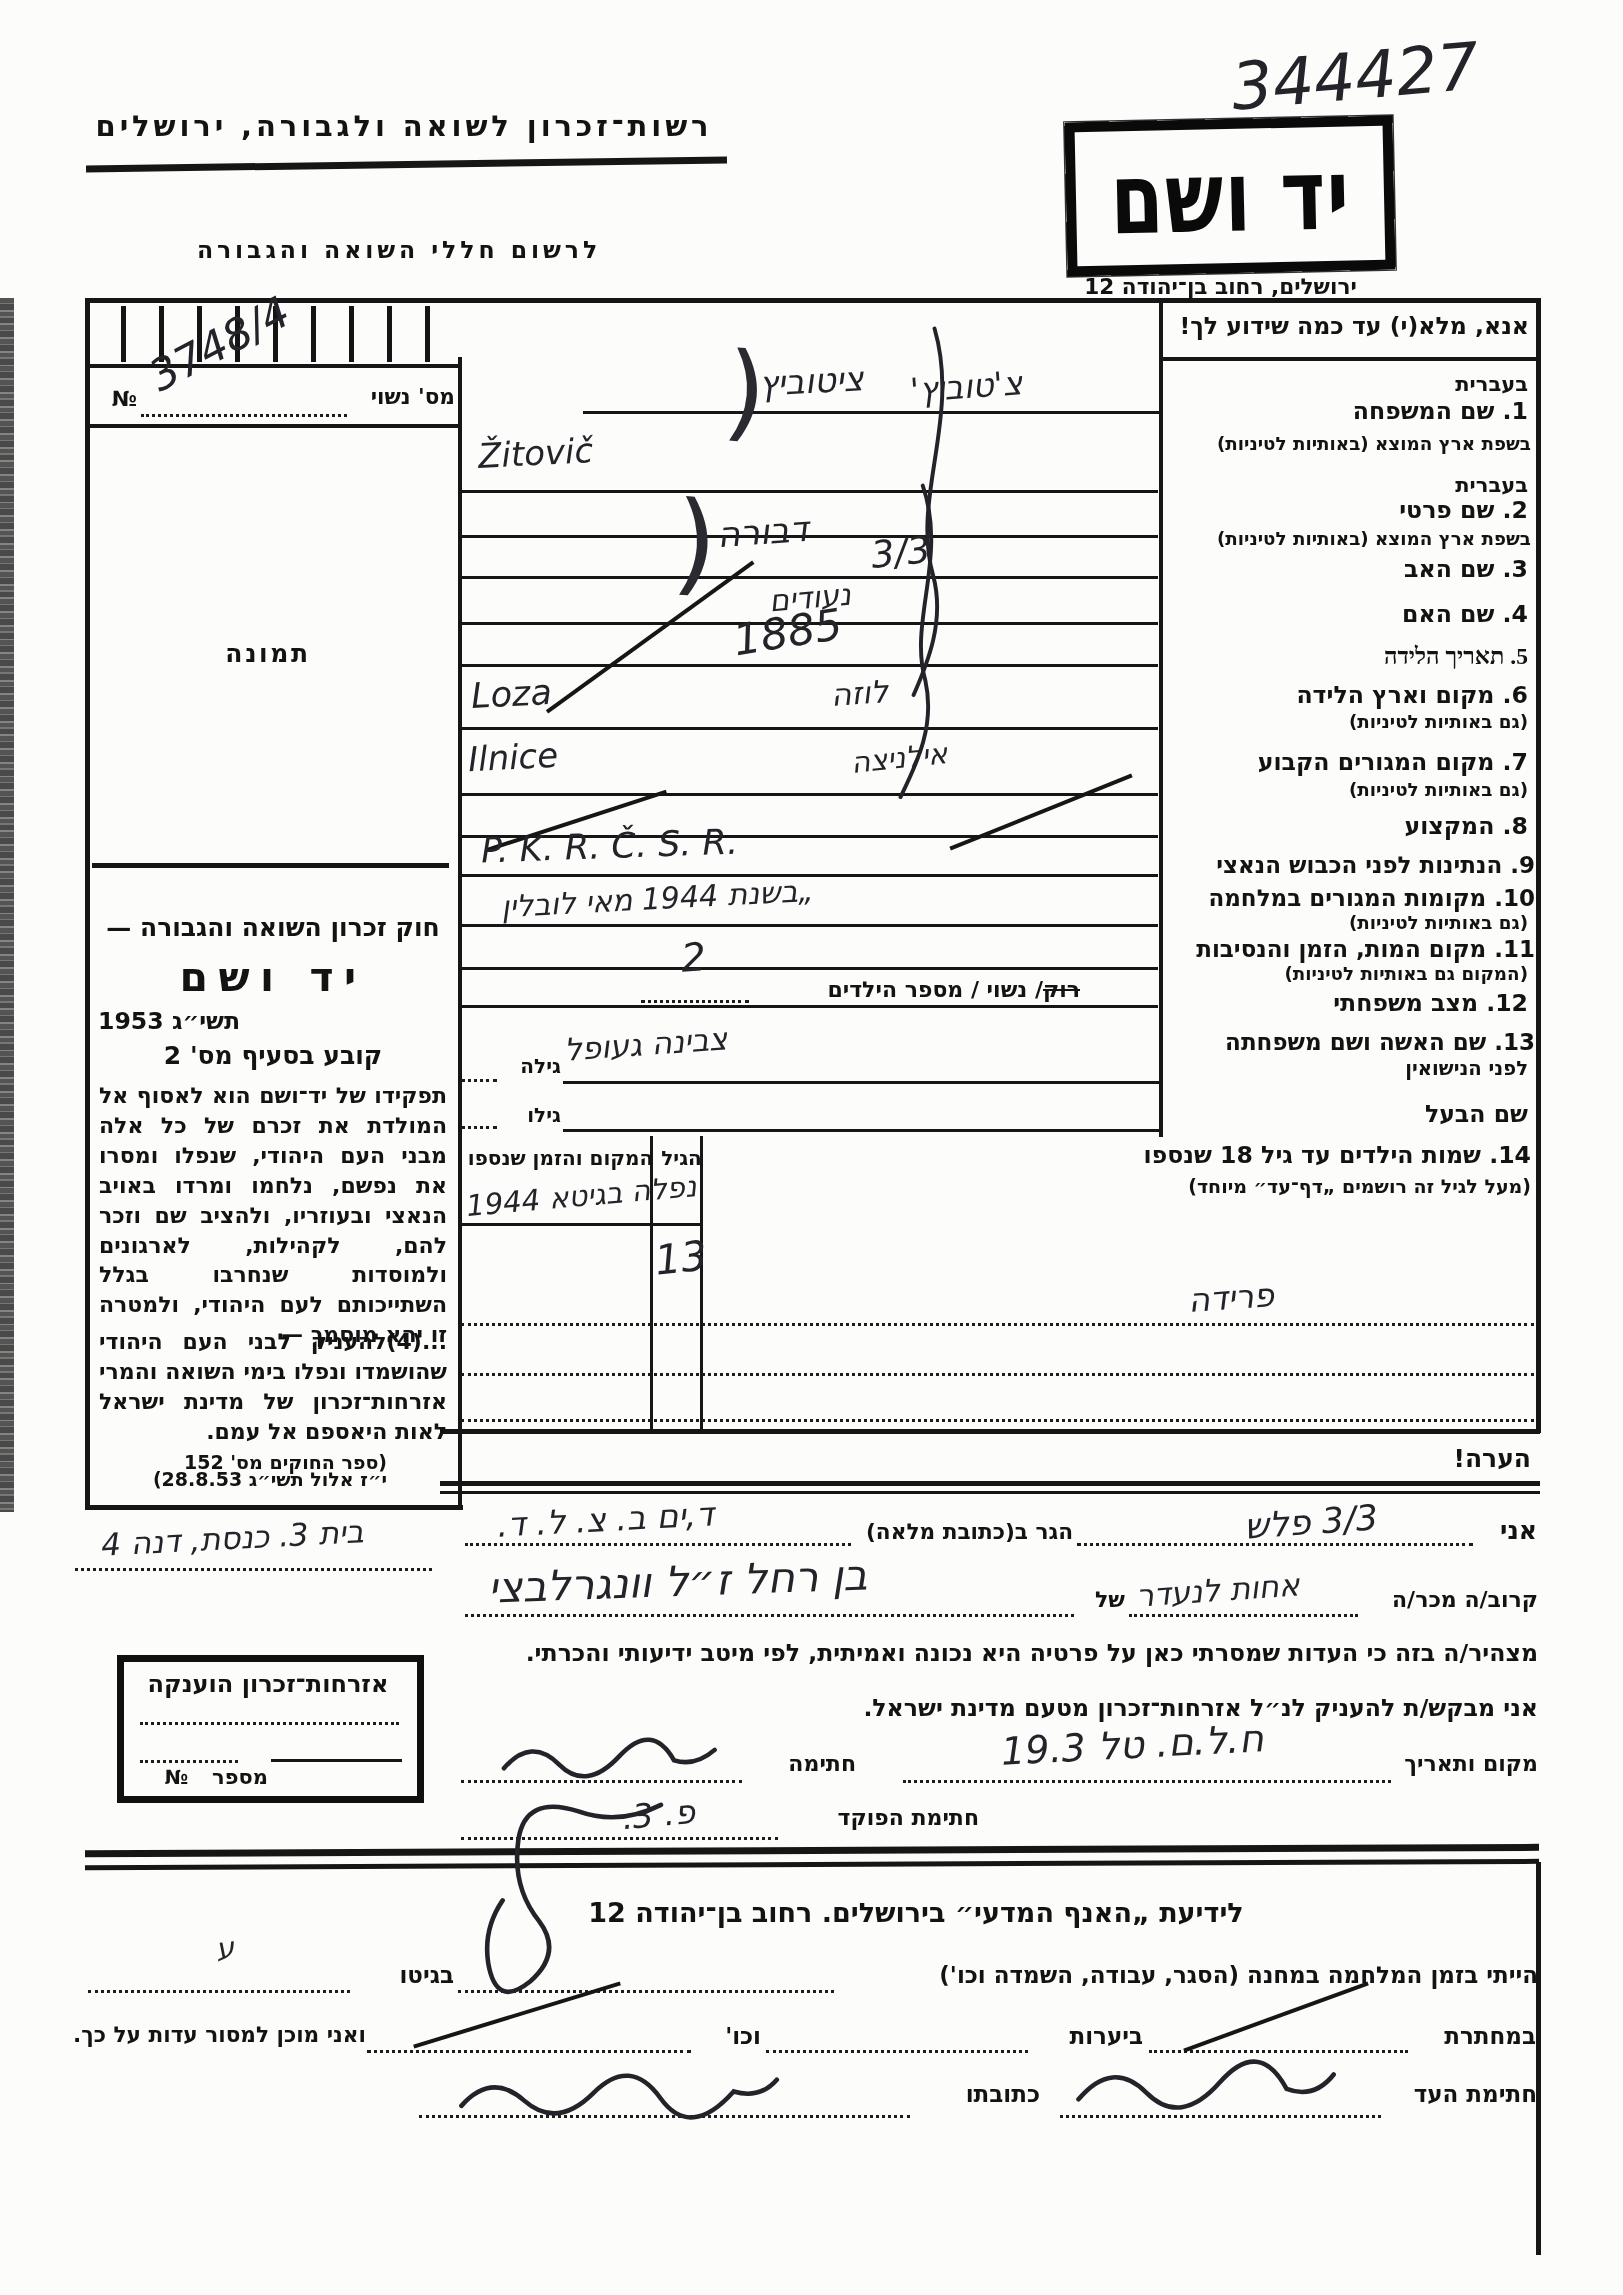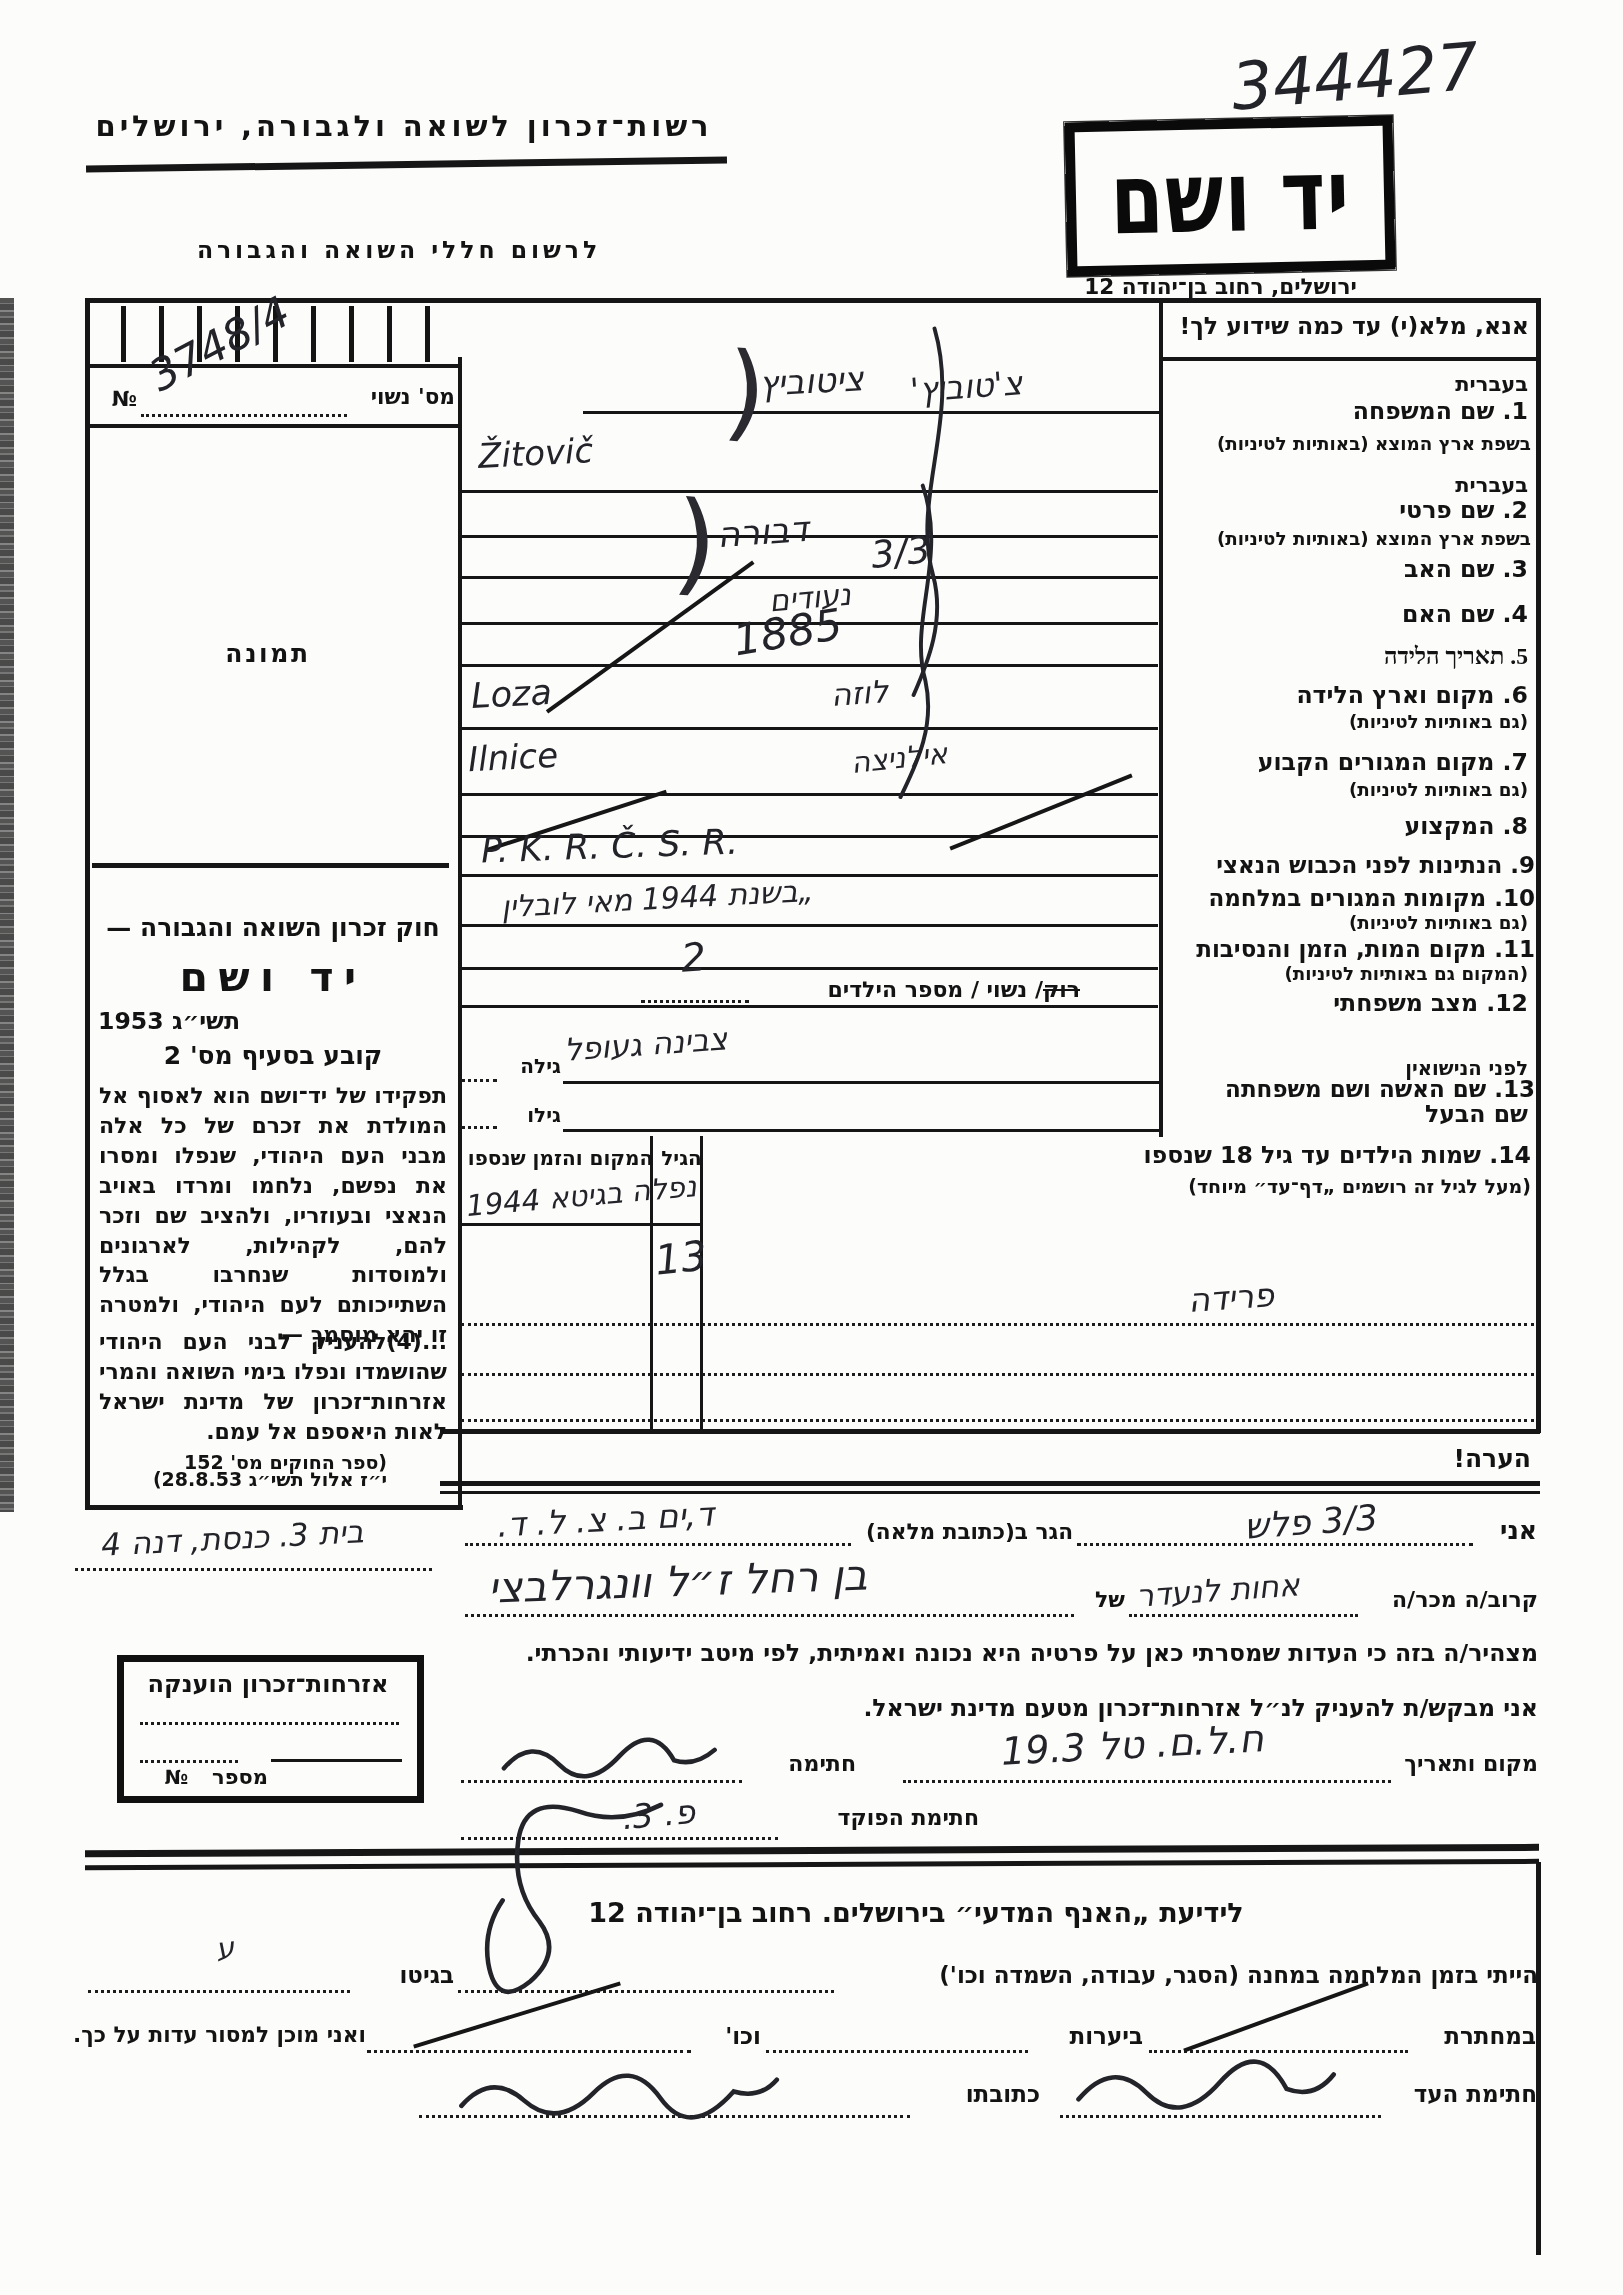--- a/index.html
+++ b/index.html
@@ -73,21 +73,21 @@
   <div class="t sm" style="left:1168px;top:711px;width:360px;font-size:18.3px;">(גם באותיות לטיניות)</div>
   <div class="t" style="left:1168px;top:749px;width:360px;font-size:23.6px;">7. מקום המגורים הקבוע</div>
   <div class="t sm" style="left:1168px;top:779px;width:360px;font-size:18.3px;">(גם באותיות לטיניות)</div>
   <div class="t" style="left:1168px;top:813px;width:360px;font-size:23.6px;">8. המקצוע</div>
   <div class="t" style="left:1168px;top:852px;width:367px;font-size:23px;">9. הנתינות לפני הכבוש הנאצי</div>
   <div class="t" style="left:1168px;top:885px;width:367px;font-size:23px;">10. מקומות המגורים במלחמה</div>
   <div class="t sm" style="left:1168px;top:912px;width:360px;font-size:18.3px;">(גם באותיות לטיניות)</div>
   <div class="t" style="left:1168px;top:936px;width:367px;font-size:23px;">11. מקום המות, הזמן והנסיבות</div>
   <div class="t sm" style="left:1168px;top:963px;width:360px;font-size:18.3px;">(המקום גם באותיות לטיניות)</div>
   <div class="t" style="left:1168px;top:990px;width:360px;font-size:23.6px;">12. מצב משפחתי</div>
-  <div class="t" style="left:1168px;top:1029px;width:367px;font-size:23px;margin-top:47px;">13. שם האשה ושם משפחתה</div>
+  <div class="t" style="left:1168px;top:1029px;width:367px;font-size:23px;">13. שם האשה ושם משפחתה</div>
   <div class="t sm" style="left:1168px;top:1058px;width:360px;font-size:19.6px;">לפני הנישואין</div>
   <div class="t" style="left:1168px;top:1101px;width:360px;font-size:23.6px;">שם הבעל</div>
   <div class="t" style="left:713px;top:1142px;width:818px;font-size:23.6px;">14. שמות הילדים עד גיל 18 שנספו</div>
   <div class="t sm" style="left:713px;top:1176px;width:818px;font-size:19px;">(מעל לגיל זה רושמים „דף־עד״ מיוחד)</div>
 
   <div class="ln" style="left:583px;top:411px;width:576px;height:3.3px;"></div>
   <div class="ln" style="left:461px;top:490px;width:697px;height:3.3px;"></div>
   <div class="ln" style="left:461px;top:535px;width:697px;height:3.3px;"></div>
   <div class="ln" style="left:461px;top:576px;width:697px;height:3.3px;"></div>
   <div class="ln" style="left:461px;top:622px;width:697px;height:3.3px;"></div>

